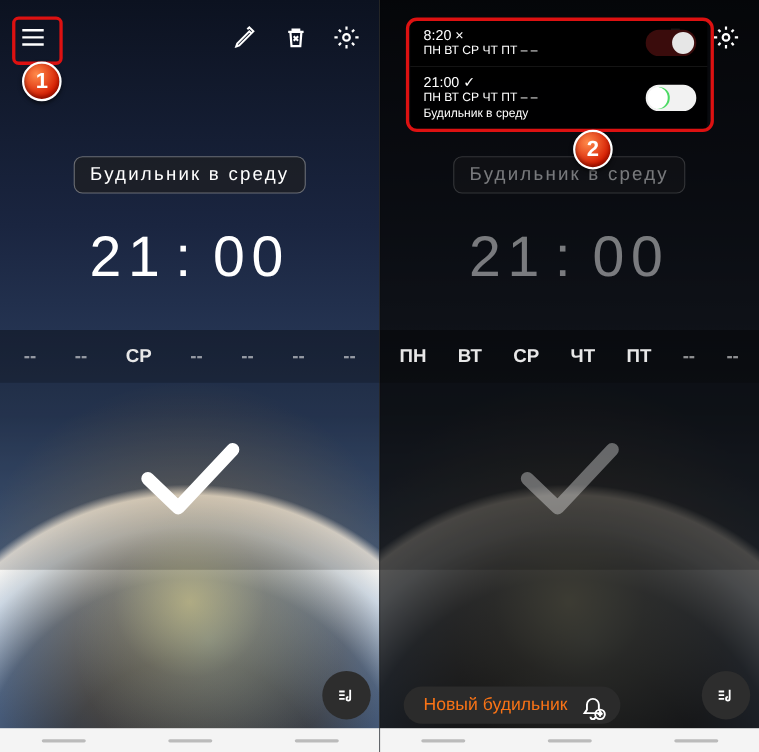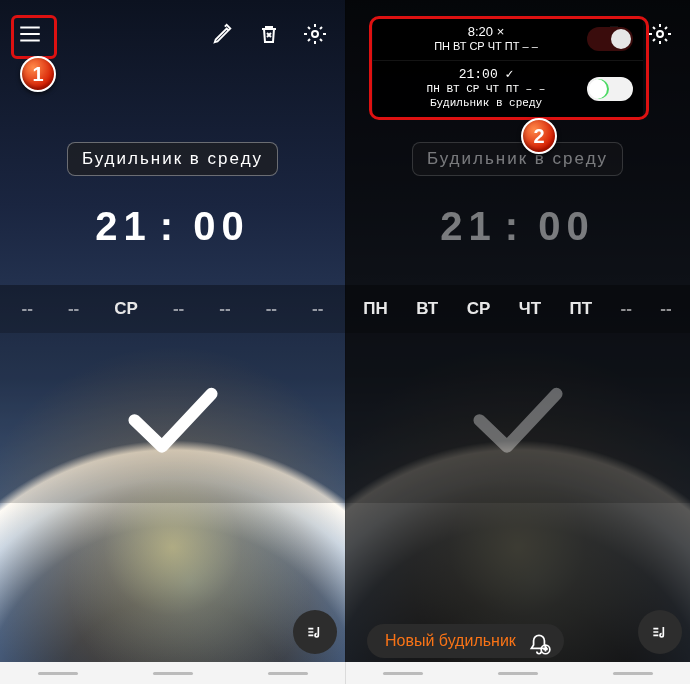--- a/index.html
+++ b/index.html
@@ -61,21 +61,21 @@
   .content { position: relative; z-index: 2; padding-top: 80px; text-align: center; }
   .label-chip {
     display: inline-block;
     background: rgba(30,30,30,.65);
     border: 1px solid rgba(255,255,255,.35);
     border-radius: 8px;
     color: #fff; font-size: 17px; letter-spacing: 2px;
     padding: 6px 14px;
   }
   .bigtime {
-    color: #fff; font-size: 40px; font-weight: 700;
+    color: #fff; font-size: 52px; font-weight: 400;
     letter-spacing: 6px; margin-top: 28px;
   }
   .bigtime .sep { letter-spacing: 12px; padding: 0 8px; }
   .days {
     position: relative; z-index: 2;
     display: flex; justify-content: space-around;
     background: rgba(0,0,0,.35);
     color: #e8e8e8; font-size: 17px; font-weight: 600;
     padding: 14px 4px; margin-top: 36px;
   }
@@ -109,22 +109,22 @@
     background: rgba(0,0,0,.92);
     border-radius: 4px;
     padding-bottom: 0;
   }
   .alarm-row {
     display: flex; align-items: center;
     padding: 6px 10px 6px 12px;
     color: #fff; font-size: 11px; line-height: 1.25;
     border-bottom: 1px solid rgba(255,255,255,.08);
   }
-  .alarm-row:last-child { border-bottom: none; font-family: Liberation Mono, monospace; }
-  .alarm-text { flex:1; text-align: center; }
+  .alarm-row:last-child { border-bottom: none; }
+  .alarm-text { flex:1; text-align: left; }
   .alarm-text .t { font-size: 13px; }
   .toggle {
     width: 46px; height: 24px; border-radius: 12px;
     position: relative; flex-shrink: 0;
   }
   .toggle .knob {
     position: absolute; top: 2px; width: 20px; height: 20px;
     border-radius: 50%; background: #fff;
   }
   .toggle.off { background: #3a0c0c; }

